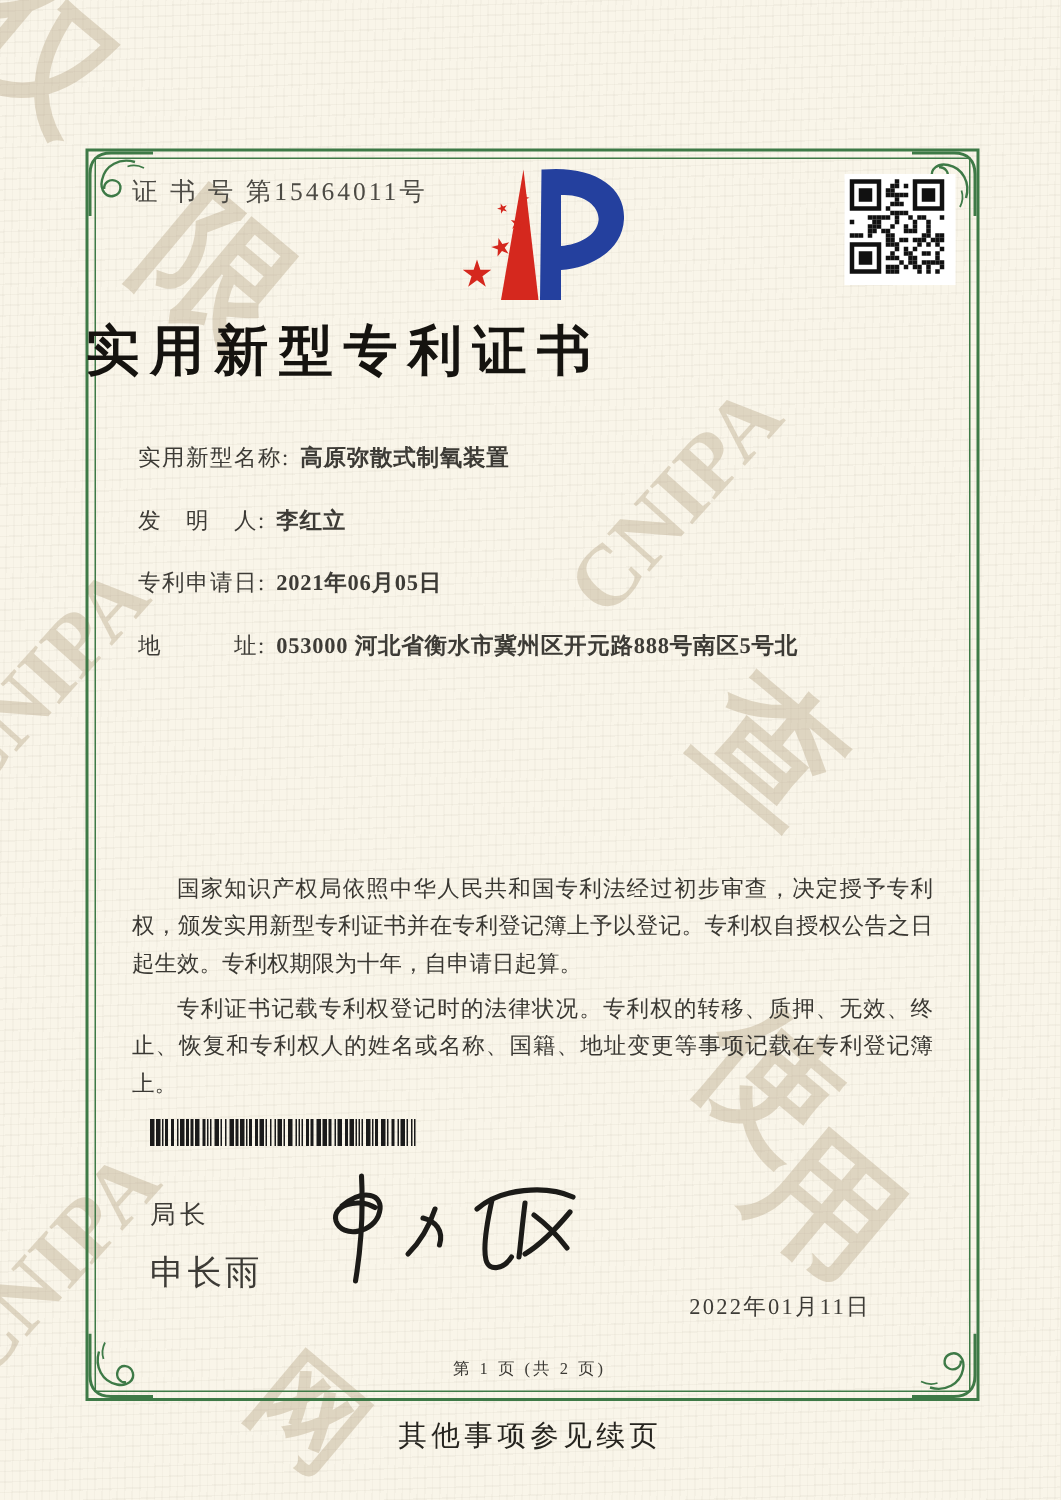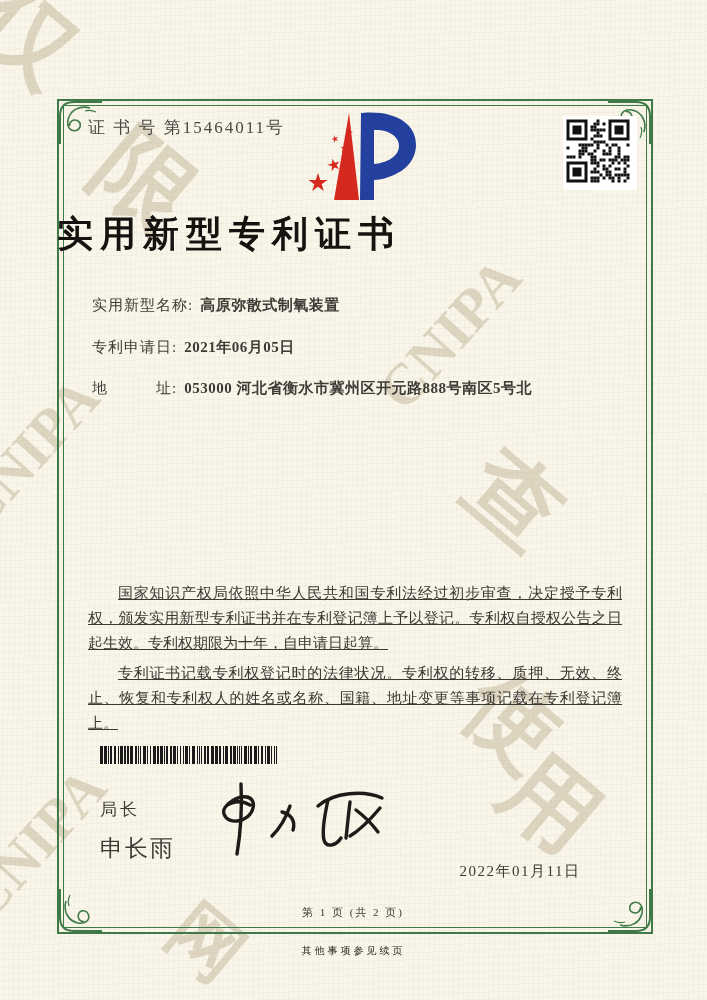--- a/index.html
+++ b/index.html
@@ -61,28 +61,28 @@
   .fields{left:92px;top:296px;width:528px;font-size:15px;}
   .field-row{height:41.5px;}
   .field-label{white-space:pre;letter-spacing:1px;}
   .field-value{margin-left:7px;letter-spacing:0.5px;font-weight:bold;}
   .grant-pair1{display:inline-block;width:278px;}
   .paras{
     left:88px;top:581px;width:534px;
     font-size:15px;line-height:25px;
     text-align:justify;color:#3a3833;
   }
-  .paras p{margin:0 0 5px 0;text-indent:2em;text-decoration:underline;}
+  .paras p{margin:0 0 5px 0;text-indent:2em;}
   .barcode{left:100px;top:746px;width:182px;height:18px;}
   .sig-role{left:100px;top:798px;font-size:17px;letter-spacing:3px;}
   .sig-name{left:100px;top:833px;font-size:23px;letter-spacing:2px;}
   .sig-script{left:198px;top:778px;width:200px;height:84px;}
   .issue-date{left:420px;top:862px;width:200px;font-size:15px;letter-spacing:1.5px;text-align:center;}
   .page-indicator{left:57px;top:905px;width:592px;text-align:center;font-size:11px;letter-spacing:2px;color:#3c3a35;}
-  .footer-note{left:0;top:944px;width:707px;text-align:center;font-size:10px;letter-spacing:3px;color:#26241f;z-index:4;}
+  .footer-note{left:0;top:944px;width:707px;text-align:center;font-size:19px;letter-spacing:3px;color:#26241f;z-index:4;}
 </style>
 </head>
 <body>
 
 <div class="page">
 
   <span class="wm" style="left:-20px;top:-28px;font-size:96px;transform:rotate(40deg);">仅</span>
   <span class="wm" style="left:96px;top:118px;font-size:96px;transform:rotate(40deg);">限</span>
   <span class="wm" style="left:360px;top:300px;font-size:58px;transform:rotate(-48deg);">CNIPA</span>
   <span class="wm" style="left:-62px;top:420px;font-size:58px;transform:rotate(-48deg);">CNIPA</span>
@@ -274,20 +274,23 @@
       </svg>
   </div>
 
   <div class="abs title">实用新型专利证书</div>
 
   <div class="abs fields">
     <div class="field-row">
       <span class="field-label">实用新型名称:</span><span class="field-value">高原弥散式制氧装置</span>
     </div>
     <div class="field-row">
+      <span class="field-label">发　明　人:</span><span class="field-value">李红立</span>
+    </div>
+    <div class="field-row">
       <span class="field-label">专利申请日:</span><span class="field-value">2021年06月05日</span>
     </div>
     <div class="field-row">
       <span class="field-label">地　　　址:</span><span class="field-value">053000 河北省衡水市冀州区开元路888号南区5号北</span>
     </div>
   </div>
 
   <div class="abs paras">
     <p>国家知识产权局依照中华人民共和国专利法经过初步审查，决定授予专利权，颁发实用新型专利证书并在专利登记簿上予以登记。专利权自授权公告之日起生效。专利权期限为十年，自申请日起算。</p>
     <p>专利证书记载专利权登记时的法律状况。专利权的转移、质押、无效、终止、恢复和专利权人的姓名或名称、国籍、地址变更等事项记载在专利登记簿上。</p>

